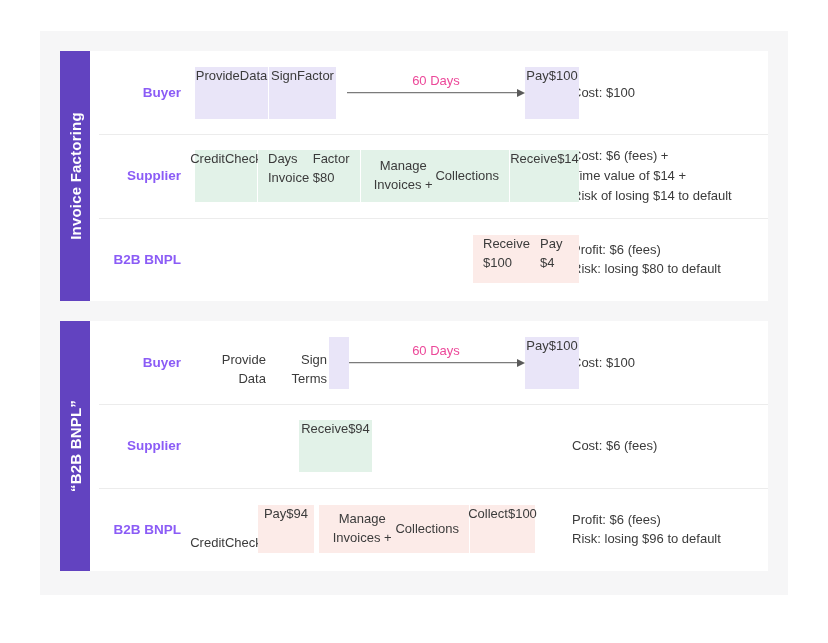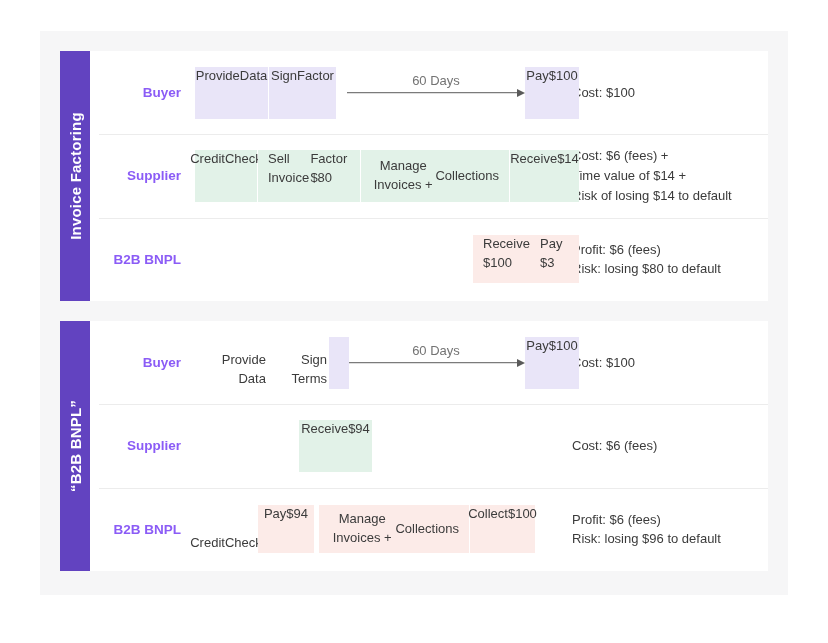--- a/index.html
+++ b/index.html
@@ -151,21 +151,21 @@
     border-top: 4.5px solid transparent;
     border-bottom: 4.5px solid transparent;
     border-left: 8px solid #5a5a5a;
   }
   .arrow-label {
     position: absolute;
     bottom: 52%;
     left: 0; right: 0;
     text-align: center;
     font-size: 13px;
-    color: #737373;
+    color: #ec4899;
     padding-bottom: 3px;
   }
 
   
   .notes {
     flex: 0 0 210px;
     width: 210px;
     box-sizing: border-box;
     padding-left: 14px;
     font-size: 13px;
@@ -209,42 +209,42 @@
             <div class="notes">Cost: $100</div>
           </div>
           <div class="row">
             <div class="row-label">Supplier</div>
             <div class="track">
               <div class="box green c-left" style="left: 0px; width: 62px; height: 52px; top: calc(50% - 26px);">
                 <span>Credit</span>
                 <span>Check</span>
               </div>
               <div class="box green c-left" style="left: 63px; width: 102px; height: 52px; top: calc(50% - 26px);">
-                <span>Sell Invoice</span>
+                <span>Days Invoice</span>
                 <span>Factor $80</span>
               </div>
               <div class="box green c-center" style="left: 166px; width: 148px; height: 52px; top: calc(50% - 26px);">
                 <span>Manage Invoices +</span>
                 <span>Collections</span>
               </div>
               <div class="box green c-left" style="left: 315px; width: 69px; height: 52px; top: calc(50% - 26px);">
                 <span>Receive</span>
                 <span>$14</span>
               </div>
             </div>
             <div class="notes">Cost: $6 (fees) +
 Time value of $14 +
 Risk of losing $14 to default</div>
           </div>
           <div class="row">
             <div class="row-label">B2B BNPL</div>
             <div class="track">
               <div class="box pink c-left" style="left: 278px; width: 106px; height: 48px; top: calc(50% - 24px);">
                 <span>Receive $100</span>
-                <span>Pay $3</span>
+                <span>Pay $4</span>
               </div>
             </div>
             <div class="notes">Profit: $6 (fees)
 Risk: losing $80 to default</div>
           </div>
         </div>
       </div>
       <div class="card" id="card-1">
         <div class="side-tab">
           <span class="side-tab-label">“B2B BNPL”</span>

